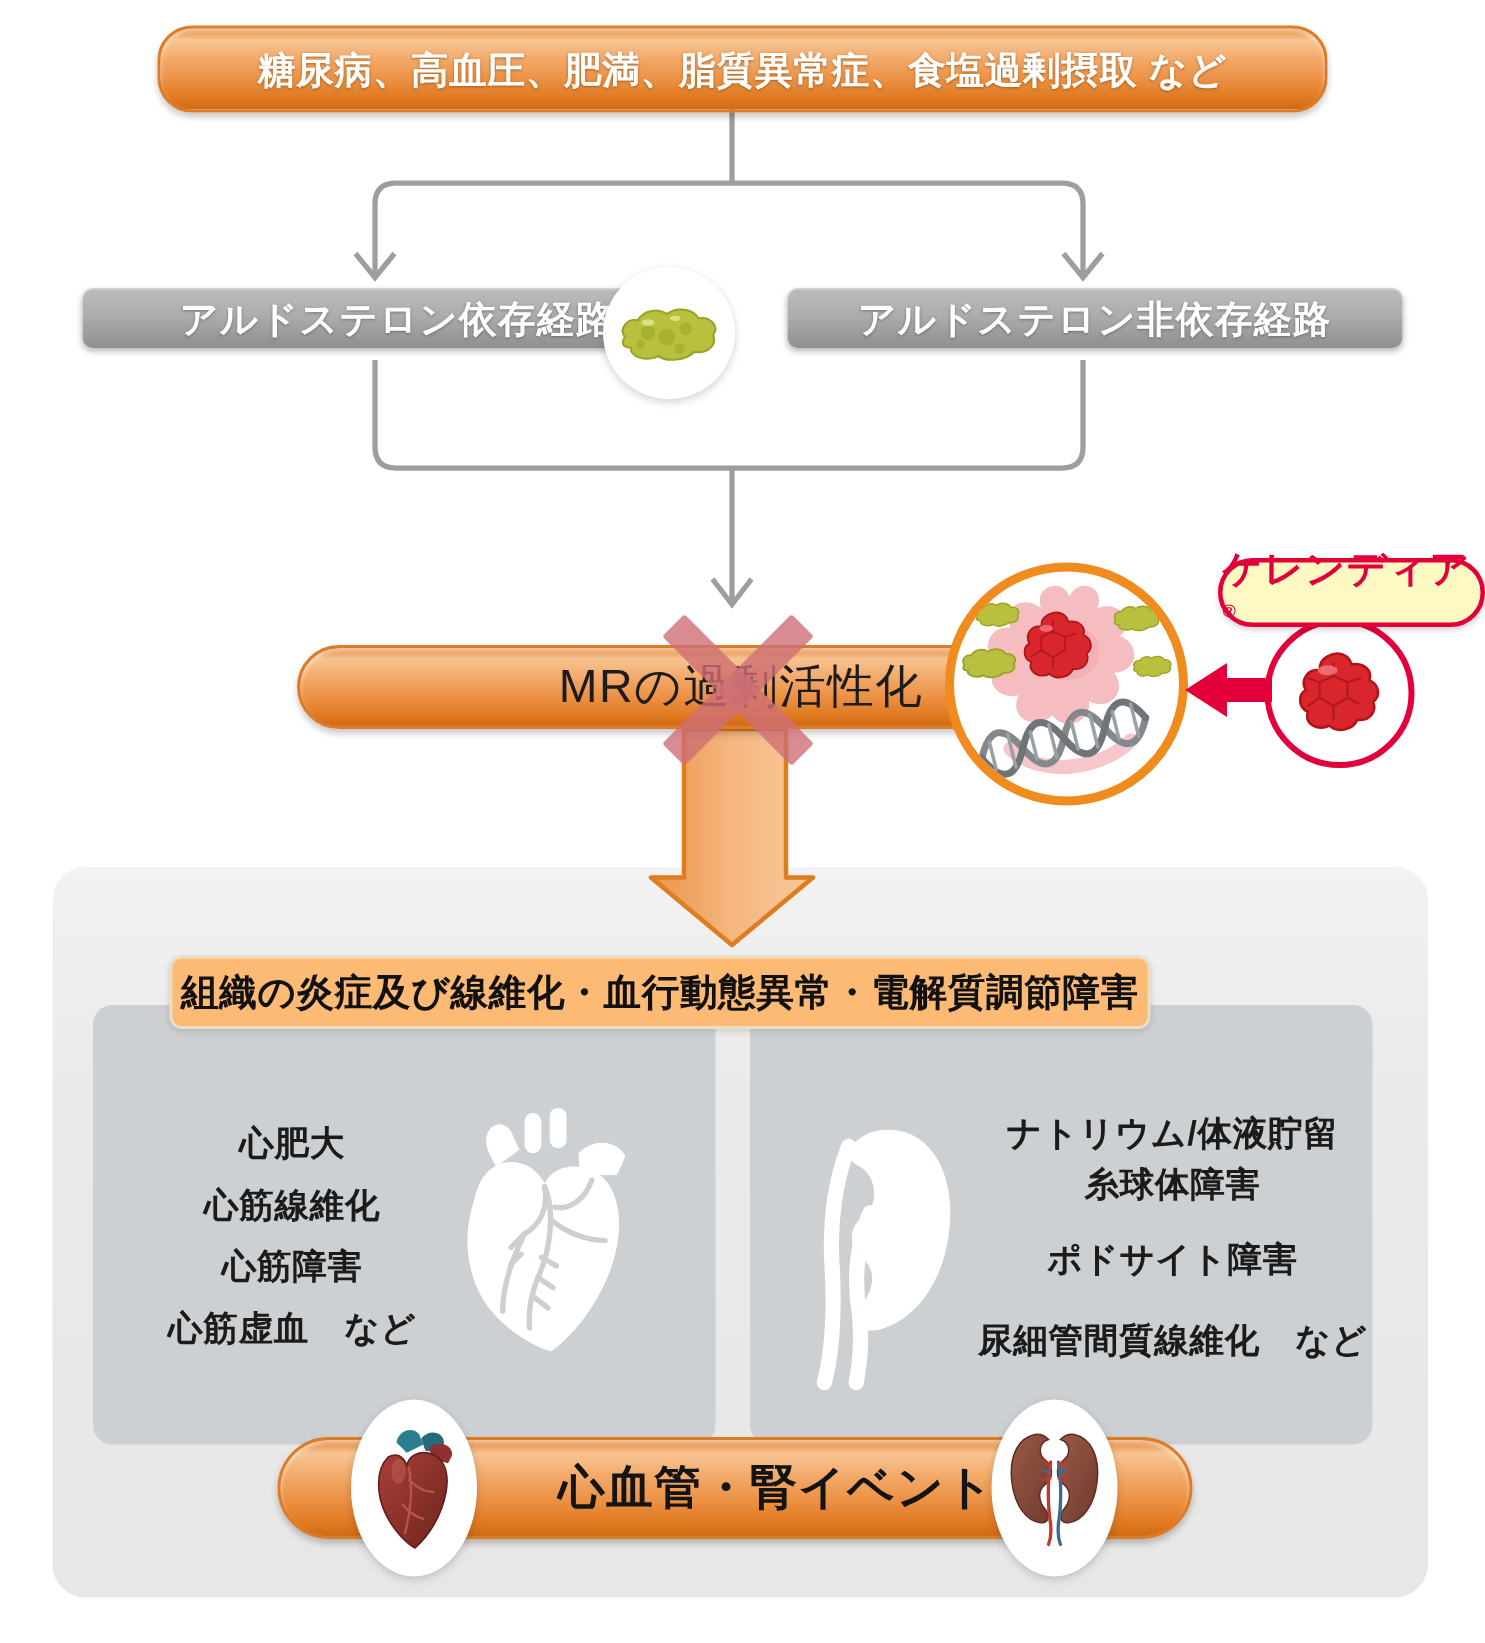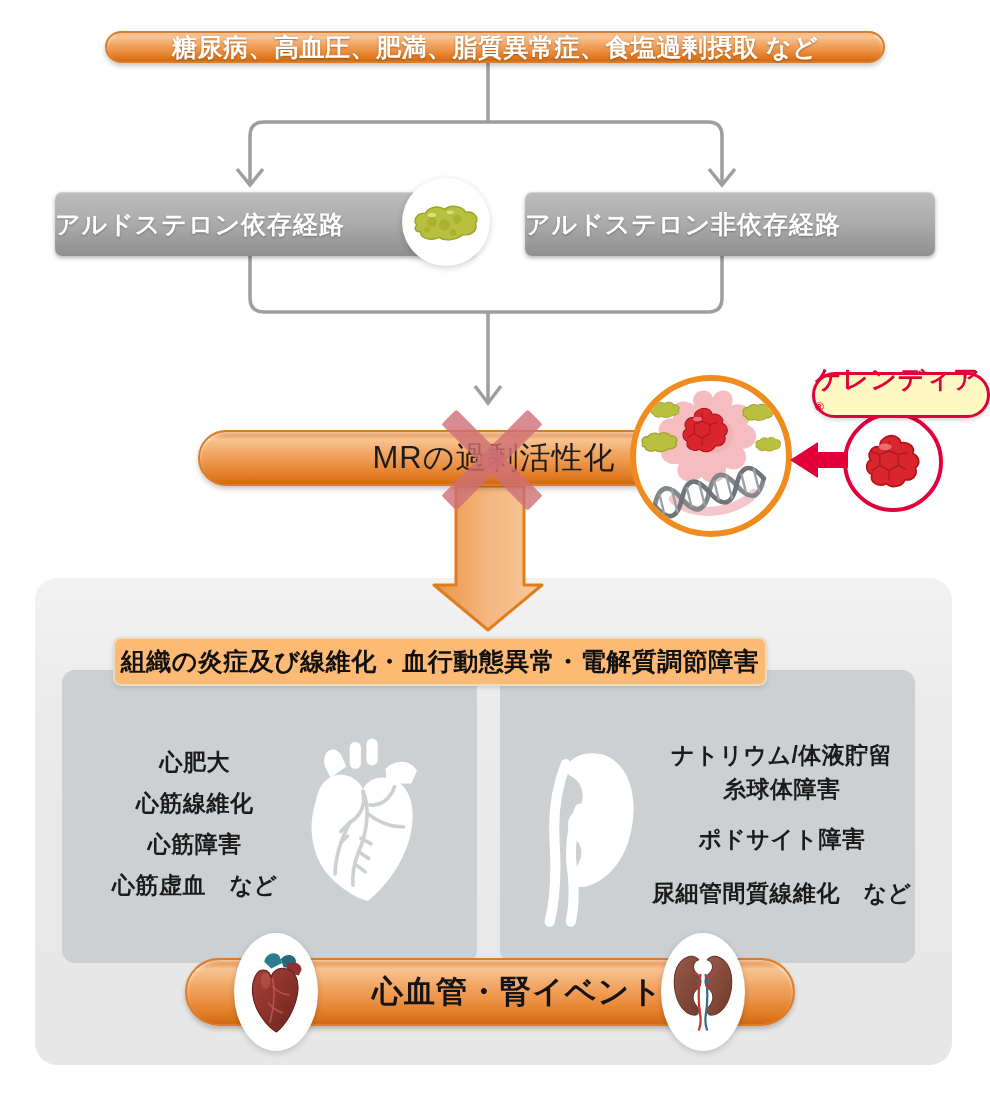--- a/index.html
+++ b/index.html
@@ -8,27 +8,27 @@
     font-family:"Liberation Sans","DejaVu Sans",sans-serif;overflow:hidden;
   }
   .abs{position:absolute;}
   
   .orange-pill{
     background:linear-gradient(180deg,#e28435 0%,#f7c493 14%,#f2a765 40%,#ec9246 62%,#e07a22 86%,#cf6a14 100%);
     border:2px solid #dd7c26;
     box-shadow:0 3px 5px rgba(0,0,0,.22), inset 0 2px 3px rgba(255,255,255,.55);
     display:flex;align-items:center;justify-content:center;box-sizing:border-box;
   }
-  .top-pill{left:105px;top:31px;width:780px;height:32px;border-radius:23px;z-index:2;}
+  .top-pill{left:105px;top:17px;width:780px;height:58px;border-radius:23px;z-index:2;}
   .top-pill .lbl{color:#fff;font-size:25px;font-weight:bold;letter-spacing:.5px;text-shadow:0 1px 2px rgba(120,60,0,.6);}
   .gray-bar{
-    height:64px;border-radius:7px;z-index:1;
+    height:40px;border-radius:7px;z-index:1;
     background:linear-gradient(180deg,#bcbcbc 0%,#adadad 45%,#8f8f8f 100%);
     box-shadow:0 2px 4px rgba(0,0,0,.3), inset 0 1px 1px rgba(255,255,255,.4);
-    display:flex;align-items:center;
+    display:flex;align-items:center;justify-content:center;
   }
   .gray-bar .lbl{color:#fff;font-size:25px;font-weight:bold;letter-spacing:1px;text-shadow:0 1px 2px rgba(60,60,60,.5);}
   .bar-left{left:55px;top:192px;width:420px;}
   .bar-right{left:525px;top:192px;width:410px;}
   .mr-pill{left:198px;top:430px;width:492px;height:56px;border-radius:28px;z-index:2;}
   .mr-pill .lbl{position:absolute;left:100px;right:0;text-align:center;color:#1c1c1c;font-size:31px;font-weight:normal;letter-spacing:1px;}
   .bottom-pill{left:185px;top:958px;width:610px;height:68px;border-radius:34px;z-index:3;}
   .bottom-pill .lbl{position:absolute;left:130px;right:130px;text-align:right;color:#141414;font-size:31px;font-weight:bold;letter-spacing:1px;}
   
   .white-circle{background:#fff;border-radius:50%;box-shadow:0 2px 6px rgba(0,0,0,.18);z-index:3;display:flex;align-items:center;justify-content:center;}

